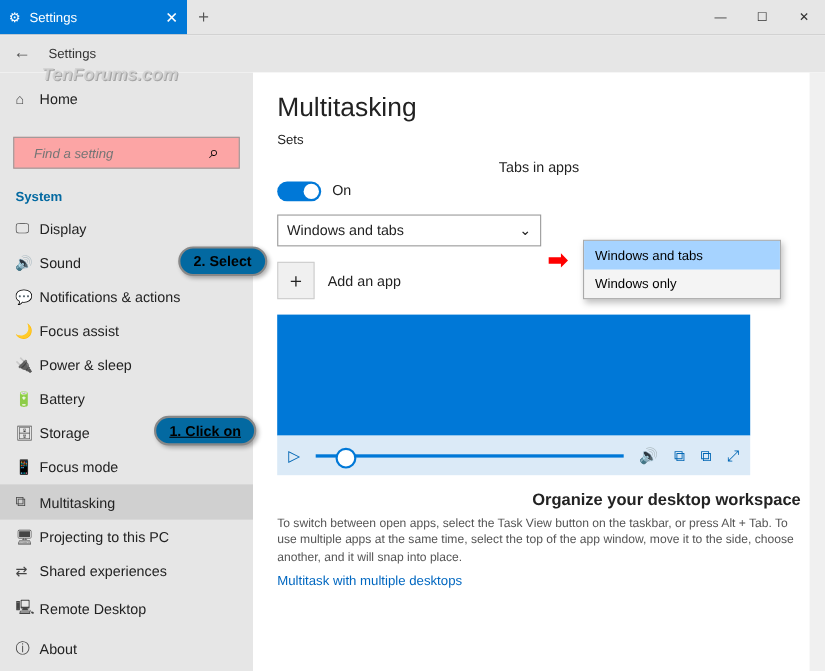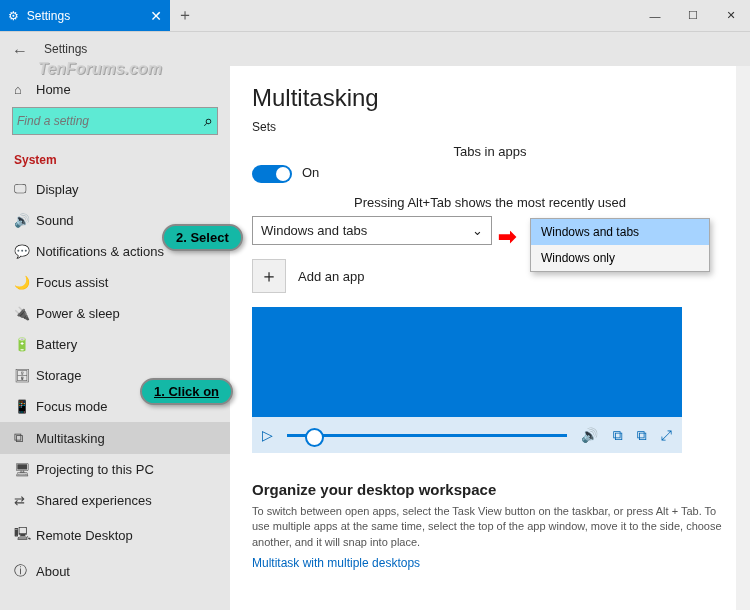--- a/index.html
+++ b/index.html
@@ -15,47 +15,47 @@
 
 .header { height: 34px; display: flex; align-items: center; padding: 0 12px; background: #e6e6e6; font-size: 12px; color: #333; }
 .back { font-size: 16px; margin-right: 16px; color: #555; }
 
 .body { display: flex; height: calc(610px - 66px); }
 
 .sidebar { width: 230px; background: #e6e6e6; padding: 8px 0; overflow-y: auto; }
 .side-item { display: flex; align-items: center; padding: 8px 14px; font-size: 13px; color: #222; cursor: pointer; }
 .side-item .icon { width: 22px; font-size: 13px; color: #444; }
 .side-item.active { background: #d0d0d0; font-weight: 400; position: relative; }
-.searchbox { margin: 2px 12px 10px; border: 1px solid #999; background: #5eead4; display: flex; align-items: center; padding: 4px 4px; }
+.searchbox { margin: 19px 12px 10px; border: 1px solid #999; background: #fca5a5; display: flex; align-items: center; padding: 4px 18px; }
 .searchbox input { border: none; background: transparent; flex: 1; font-size: 12px; font-style: italic; color: #666; outline: none; }
-.section-heading { padding: 8px 14px 6px; font-size: 12px; font-weight: 600; color: #b91c1c; }
+.section-heading { padding: 8px 14px 6px; font-size: 12px; font-weight: 600; color: #0369a1; }
 
 .content { flex: 1; background: #fff; padding: 18px 22px; overflow-y: auto; position: relative; font-size: 13px; color: #222; }
 h1 { font-size: 24px; font-weight: 400; margin-bottom: 8px; }
 h2 { font-size: 12px; font-weight: 400; margin: 6px 0 10px; }
 .label { font-size: 13px; margin: 10px 0 6px; text-align: center; }
 .toggle { display: flex; align-items: flex-start; gap: 10px; margin-bottom: 12px; }
 .switch { width: 40px; height: 18px; background: #0078d7; border-radius: 10px; position: relative; }
 .switch::after { content: ""; position: absolute; right: 2px; top: 2px; width: 14px; height: 14px; background: #fff; border-radius: 50%; }
 .dropdown { width: 240px; border: 1px solid #999; padding: 6px 8px; display: flex; justify-content: space-between; align-items: center; font-size: 13px; margin-bottom: 14px; }
 .addapp { display: flex; align-items: center; gap: 12px; margin: 6px 0 14px; }
 .addbtn { width: 34px; height: 34px; border: 1px solid #ccc; background: #f0f0f0; display: flex; align-items: center; justify-content: center; font-size: 18px; }
 .preview { width: 430px; height: 110px; background: #0078d7; }
 .controls { width: 430px; height: 36px; background: #dbeaf7; display: flex; align-items: center; padding: 0 10px; gap: 14px; color: #0066b4; }
 .slider { flex: 1; display: flex; align-items: center; }
 .slider-track { flex: 1; height: 3px; background: #0078d7; position: relative; }
 .slider-track::after { content:""; position:absolute; left:18px; top:-6px; width:15px; height:15px; border-radius:50%; background:#fff; border:2px solid #0078d7; }
 .ctlicon { font-size: 14px; }
-h3 { font-size: 15px; font-weight: 600; margin: 28px 0 6px; }
+h3 { font-size: 15px; font-weight: 600; margin: 14px 0 6px; text-align: right; }
 .desc { font-size: 11px; color: #555; margin-bottom: 6px; line-height: 1.4; }
 .link { color: #0067c0; font-size: 12px; }
 
 .watermark { position: absolute; top: 60px; left: 38px; color: rgba(210,210,210,0.9); font-size: 16px; font-weight: 600; font-style: italic; text-shadow: 1px 1px 0 rgba(120,120,120,0.6); }
 
-.callout { position: absolute; background: #14b8a6; border: 2px solid #888; border-radius: 14px; padding: 4px 12px; font-size: 13px; font-weight: 600; color: #000; box-shadow: 2px 2px 4px rgba(0,0,0,0.3); }
+.callout { position: absolute; background: #0369a1; border: 2px solid #888; border-radius: 14px; padding: 4px 12px; font-size: 13px; font-weight: 600; color: #000; box-shadow: 2px 2px 4px rgba(0,0,0,0.3); }
 .arrow-red { position: absolute; color: red; font-size: 22px; font-weight: bold; }
 
 .popup { position: absolute; border: 1px solid #aaa; background: #f4f4f4; width: 180px; box-shadow: 2px 3px 6px rgba(0,0,0,0.25); }
 .popup-item { padding: 6px 10px; font-size: 12px; }
 .popup-item.sel { background: #a6d3ff; }
 
 .scrollbar { position: absolute; right: 0; top: 66px; bottom: 0; width: 14px; background: #f0f0f0; }
 </style>
 </head>
 <body>
@@ -147,21 +147,20 @@
   </div>
 
   <div class="content">
     <h1>Multitasking</h1>
     <h2>Sets</h2>
     <div class="label">Tabs in apps</div>
     <div class="toggle">
       <div class="switch"></div>
       <span>On</span>
     </div>
-    <div class="label">Pressing Alt+Tab shows the most recently used</div>
     <div class="dropdown">
       <span>Windows and tabs</span>
       <span>⌄</span>
     </div>
     <div class="addapp">
       <div class="addbtn">
           <span>＋</span>
         </div>
       <span>Add an app</span>
     </div>

